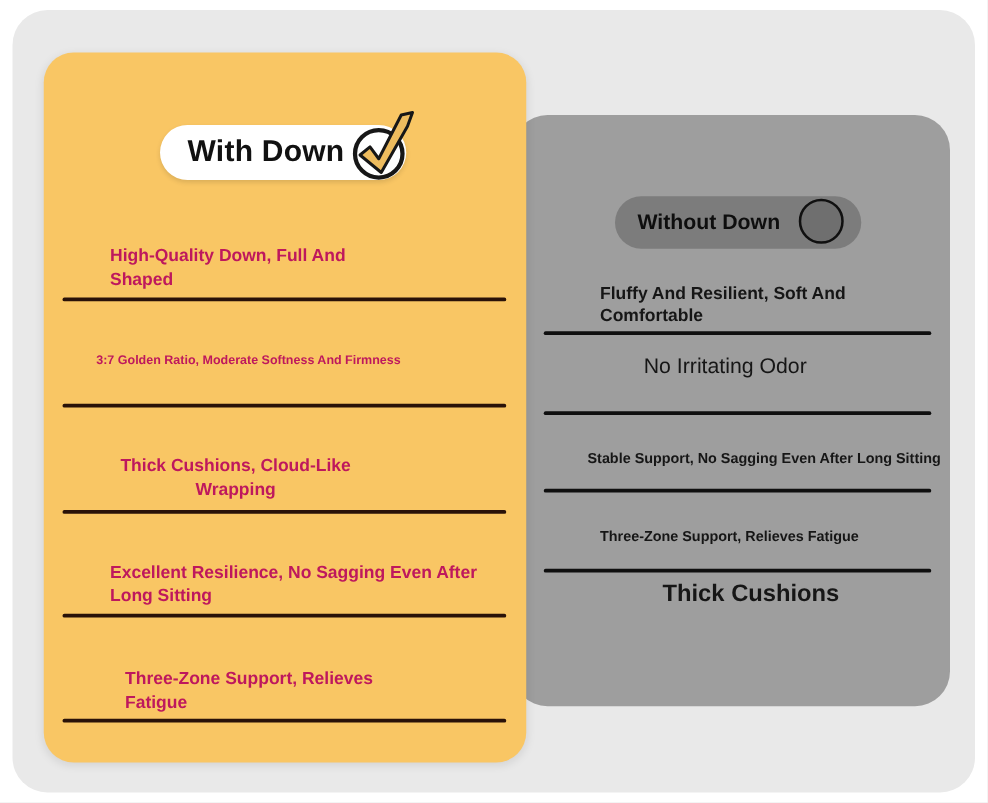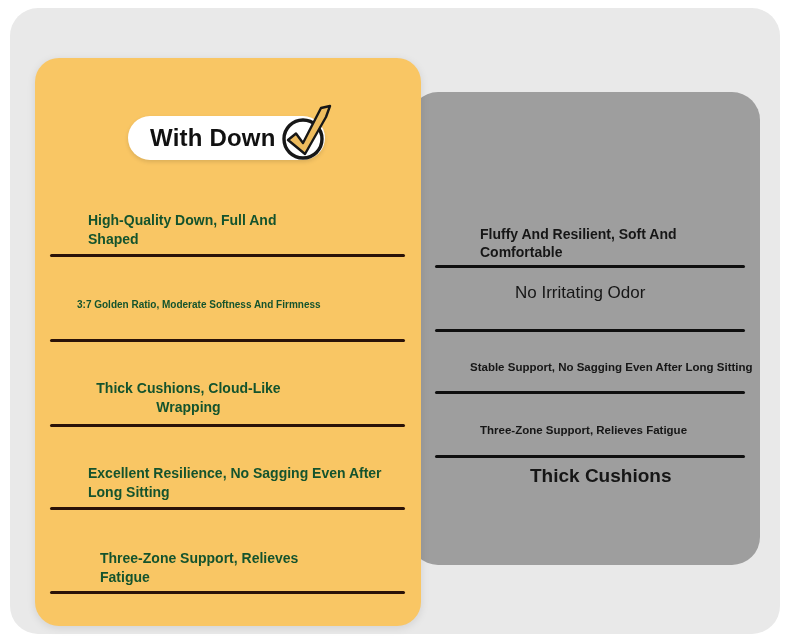--- a/index.html
+++ b/index.html
@@ -8,21 +8,21 @@
     background:#ffffff;
     font-family:"Liberation Sans", sans-serif;
     position:relative;overflow:hidden;
   }
   .panel{
     position:absolute;left:10px;top:8px;width:770px;height:626px;
     background:#e9e9e9;border-radius:28px;
   }
   .card{position:absolute;}
   .card-left{
-    left:25px;top:50px;width:386px;height:568px;
+    left:25px;top:34px;width:386px;height:568px;
     background:#f9c664;border-radius:24px;z-index:2;
     box-shadow:0 2px 8px rgba(0,0,0,0.10);
   }
   .card-right{
     left:400px;top:84px;width:350px;height:473px;
     background:#9e9e9e;border-radius:28px;z-index:1;
   }
   
   .pill-left{
     position:absolute;left:93px;top:58px;width:197px;height:44px;
@@ -45,21 +45,21 @@
   .pill-right-label{
     font-size:17px;font-weight:700;color:#0e0e0e;white-space:nowrap;
   }
   .empty-circle{
     position:absolute;right:14px;top:2px;width:36px;height:36px;
     border:2.6px solid #101010;border-radius:50%;
     background:#6f6f6f;box-sizing:border-box;
   }
   
   .l-text{
-    position:absolute;color:#14532d;font-weight:700;line-height:1.35;
+    position:absolute;color:#be185d;font-weight:700;line-height:1.35;
   }
   .l1{left:53px;top:153px;font-size:14px;width:215px;}
   .l2{left:42px;top:240px;font-size:10px;font-weight:600;width:275px;}
   .l3{left:51px;top:321px;font-size:14px;width:205px;text-align:center;}
   .l4{left:53px;top:406px;font-size:14px;width:322px;}
   .l5{left:65px;top:491px;font-size:14px;width:225px;}
   .rule{position:absolute;height:3px;border-radius:2px;}
   .l-rule{left:15px;width:355px;background:#2a1208;}
   .lr1{top:196px;}
   .lr2{top:281px;}
@@ -80,20 +80,24 @@
   .rr2{top:237px;}
   .rr3{top:299px;}
   .rr4{top:363px;}
 </style>
 </head>
 <body>
 
 <div class="panel">
 
   <section class="card card-right">
+    <div class="pill-right">
+      <span class="pill-right-label">Without Down</span>
+      <span class="empty-circle"></span>
+    </div>
 
     <div class="r-text r1">Fluffy And Resilient, Soft And Comfortable</div>
     <div class="rule r-rule rr1"></div>
 
     <div class="r-text r2">No Irritating Odor</div>
     <div class="rule r-rule rr2"></div>
 
     <div class="r-text r3">Stable Support, No Sagging Even After Long Sitting</div>
     <div class="rule r-rule rr3"></div>
 

